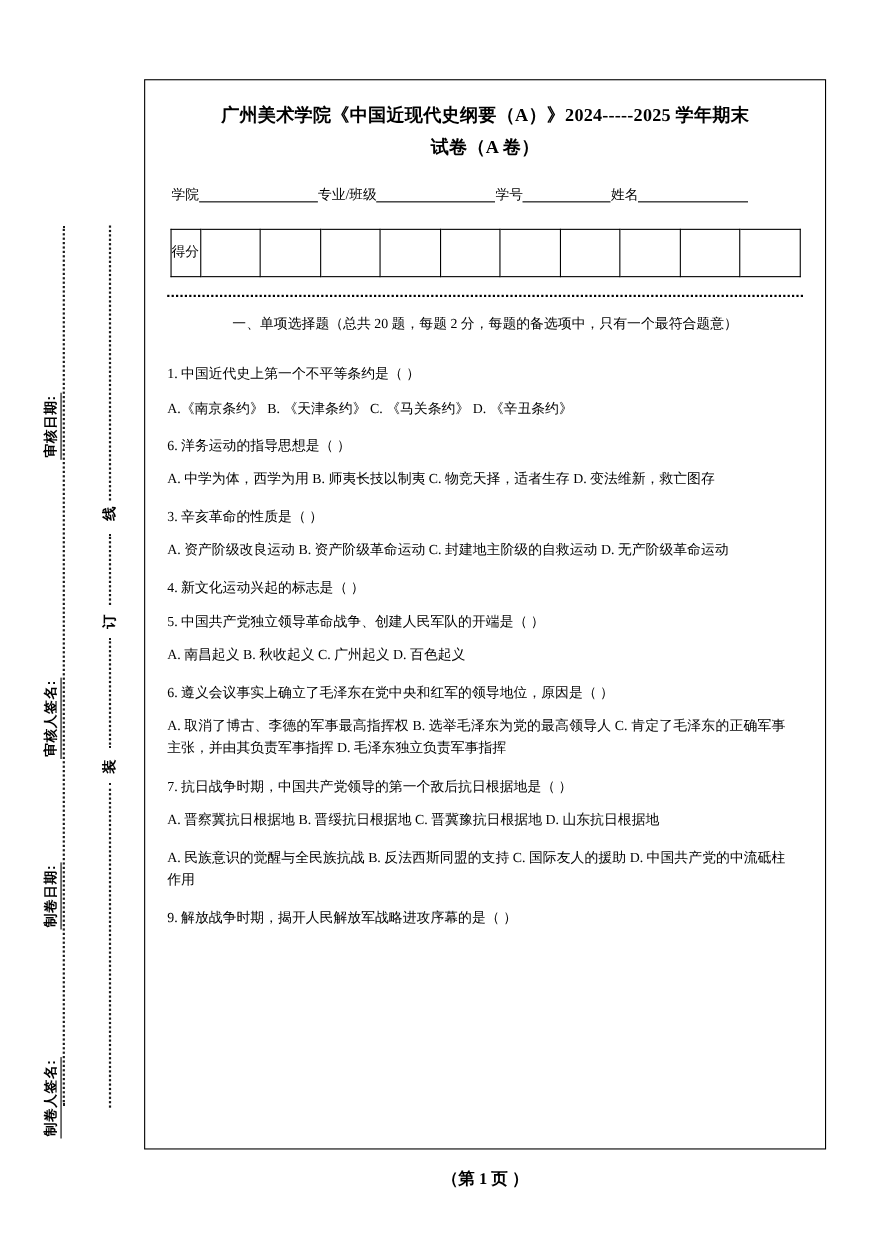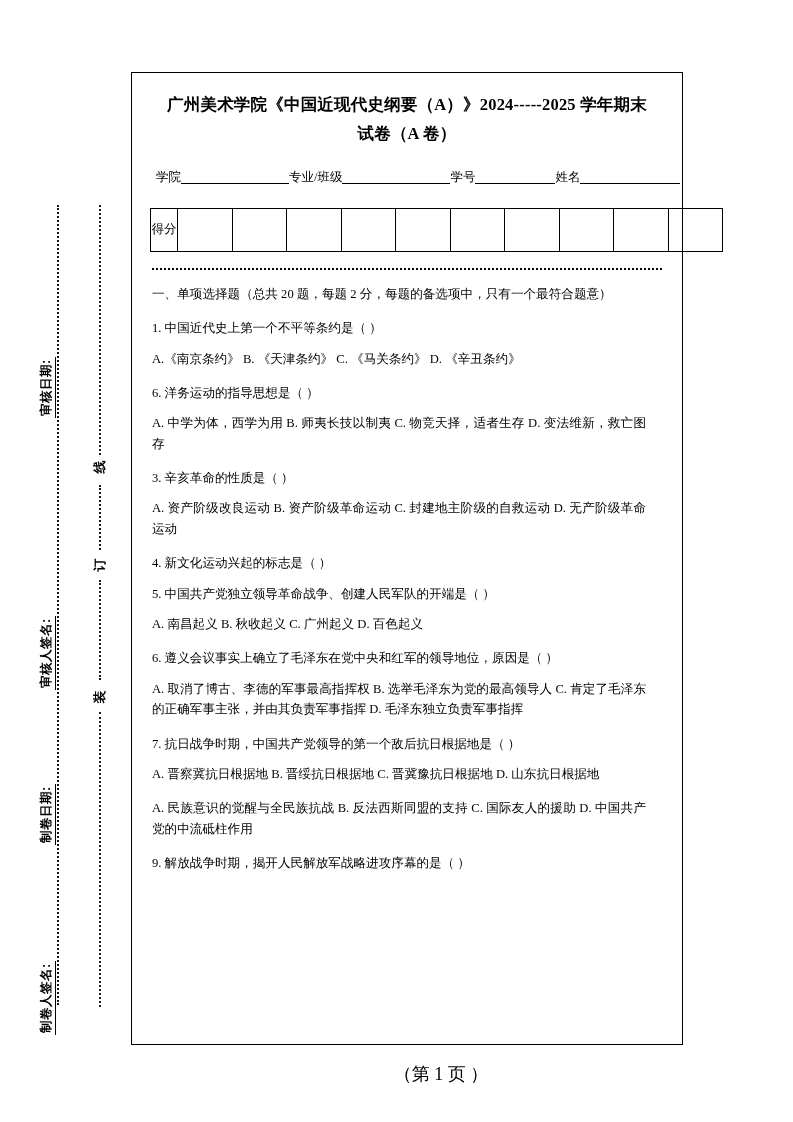--- a/index.html
+++ b/index.html
@@ -69,21 +69,21 @@
   }
   .vchar.c1 { top: 458px; }
   .vchar.c2 { top: 556px; }
   .vchar.c3 { top: 688px; }
 
   
   .page-frame {
     position: absolute;
     left: 131px;
     top: 72px;
-    width: 552px;
+    width: 620px;
     height: 973px;
     border: 1.5px solid #000;
     box-sizing: border-box;
     padding: 14px 18px 0 18px;
   }
 
   .doc-title {
     text-align: center;
     font-size: 16.5px;
     font-weight: bold;
@@ -139,42 +139,43 @@
   }
 
   
   .body {
     margin-top: 14px;
     padding: 0 2px;
     font-size: 12.6px;
     line-height: 1.62;
   }
   .section-title {
-    margin: 0 0 14px 0;
+    margin: 0 0 26px 0;
     font-size: 12.6px;
+    text-align: center;
   }
   .q-block { margin-bottom: 0; }
   .q-stem {
     margin: 0 0 10px 0;
     text-indent: 0;
   }
   .q-opts {
     margin: 0 16px 14px 0;
     text-align: justify;
   }
 
   
   .footer {
     position: absolute;
     left: 131px;
     top: 1062px;
     width: 620px;
     text-align: center;
-    font-size: 18px;
-    font-weight: normal;
+    font-size: 15px;
+    font-weight: bold;
   }
 </style>
 </head>
 <body>
 
 <div class="margin-col">
   <div class="vlabel l1">审核日期:</div>
   <div class="vlabel l2">审核人签名:</div>
   <div class="vlabel l3">制卷日期:</div>
   <div class="vlabel l4">制卷人签名:</div>

